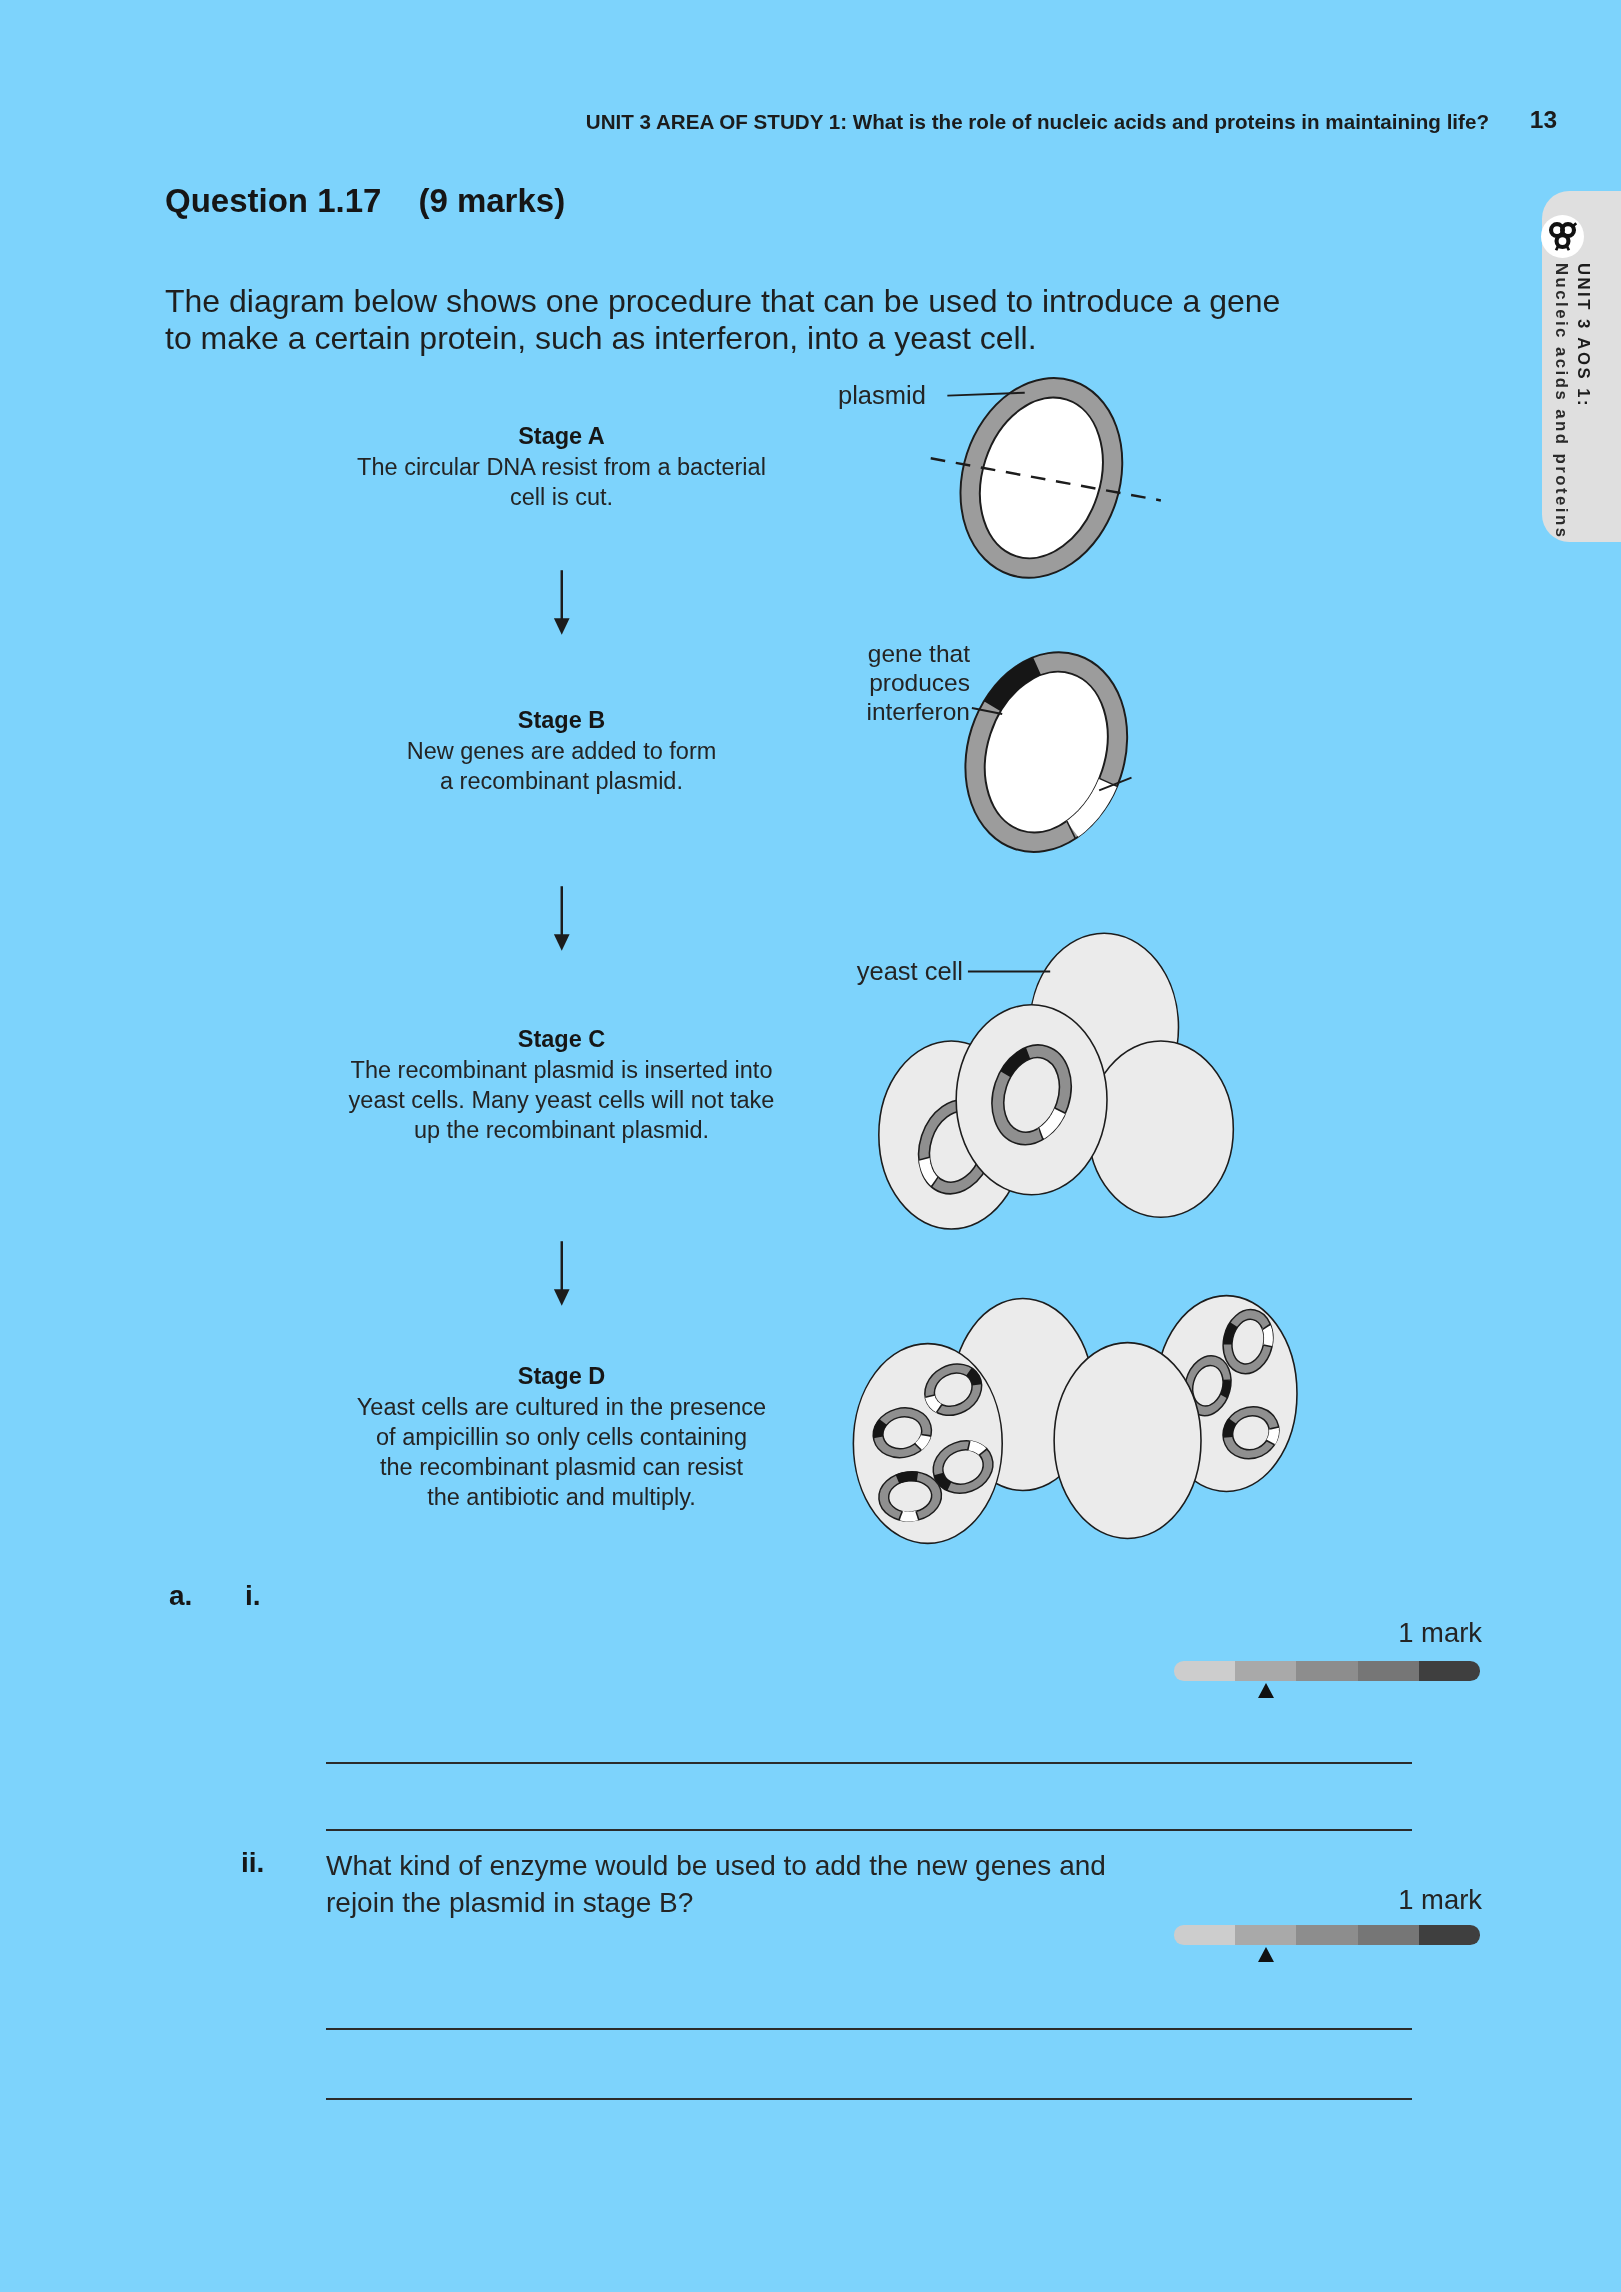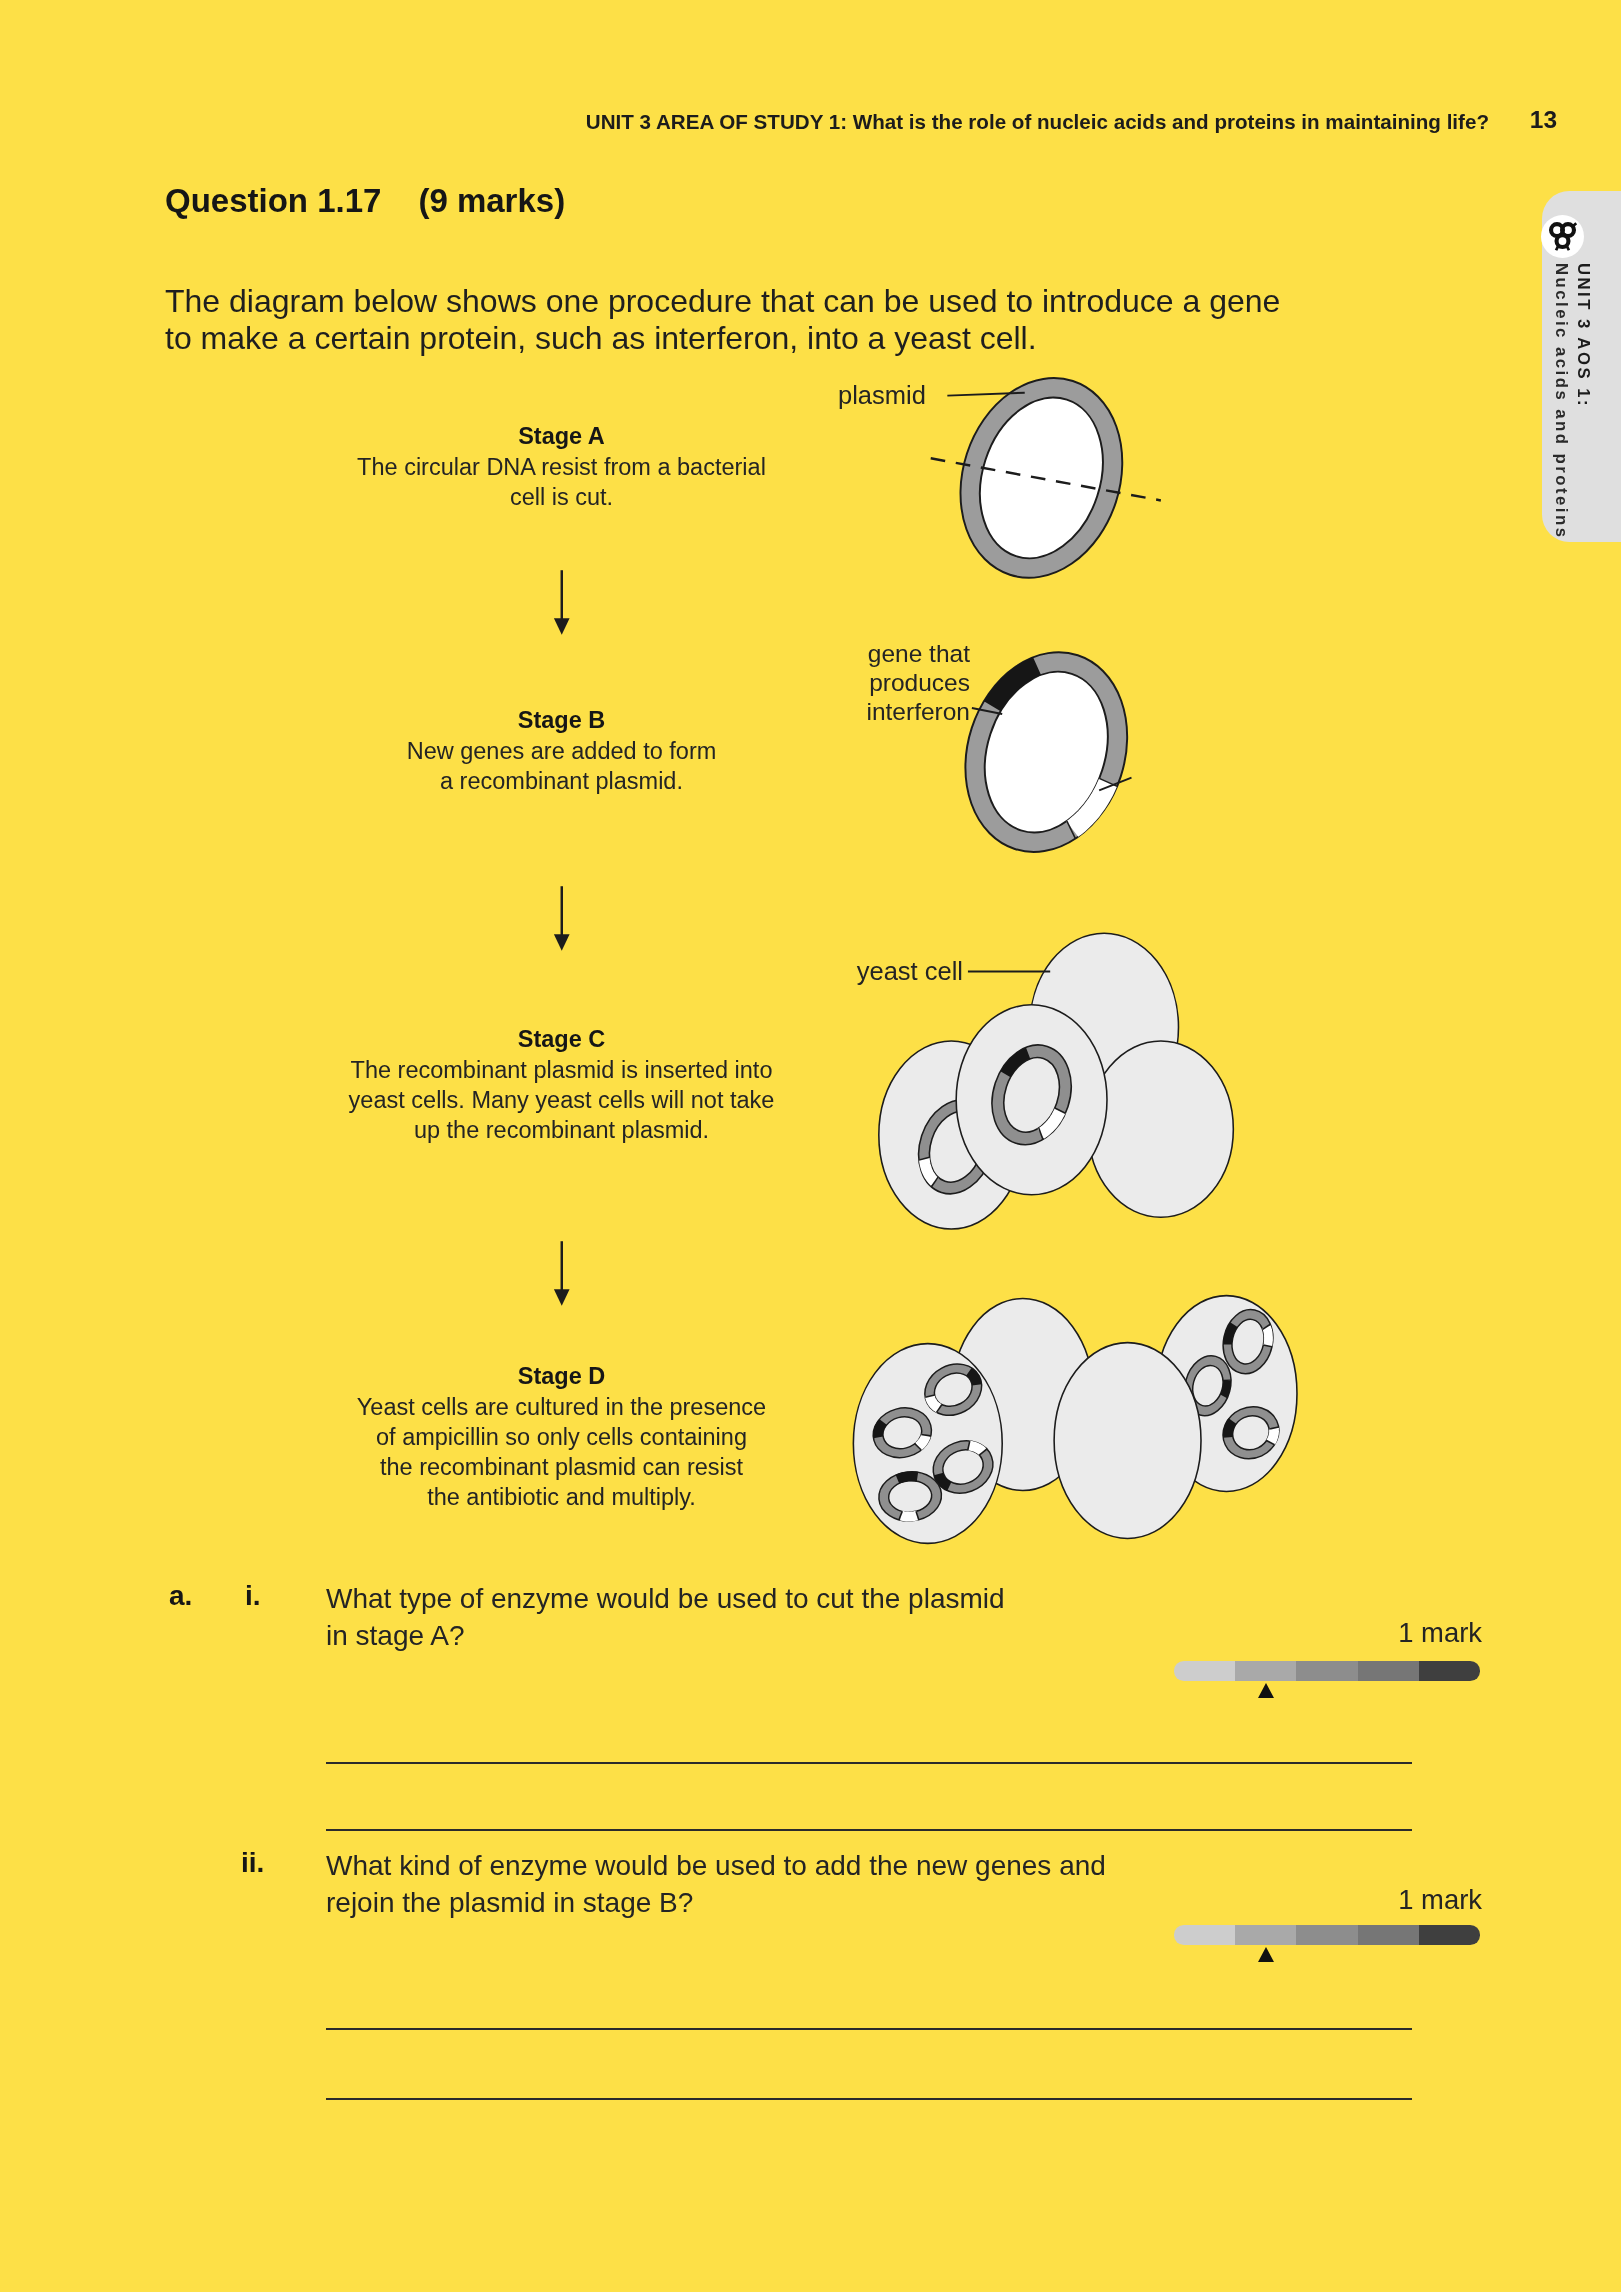--- a/index.html
+++ b/index.html
@@ -1,16 +1,16 @@
 <!DOCTYPE html>
 <html><head>
 <meta charset="utf-8">
 <style>
   html,body{margin:0;padding:0;background:#fff;}
-  .page{position:relative;width:1621px;height:2293px;background:#fde047;overflow:hidden;
+  .page{position:relative;width:1621px;height:2293px;background:#7dd3fc;overflow:hidden;
         font-family:"Liberation Sans",sans-serif;color:#1f1f1f;}
   .abs{position:absolute;}
   .pre{white-space:pre-line;}
   .header-title{left:372px;top:110px;width:1117px;text-align:right;font-size:20.6px;font-weight:bold;color:#1c1c1c;}
   .page-number{left:1514px;top:106px;width:59px;text-align:center;font-size:24.5px;font-weight:bold;color:#1c1c1c;}
   .q-title{left:165px;top:182px;font-size:33px;font-weight:bold;color:#161616;margin:0;}
   .q-title .marks{margin-left:37px;}
   .intro{left:165px;top:251px;width:1274px;font-size:32px;line-height:37px;}
   .stage{left:292px;width:539px;text-align:center;}
   .stage h3{margin:0;font-size:23.5px;line-height:29px;font-weight:bold;color:#161616;}
@@ -229,22 +229,20 @@
   </svg>
 
   <div class="abs dlabel lbl-plasmid">plasmid</div>
   <div class="abs dlabel lbl-interferon pre">gene that
 produces
 interferon</div>
   <div class="abs dlabel lbl-yeast">yeast cell</div>
 
   <div class="abs qlabel part-a">a.</div>
   <div class="abs qlabel item-i">i.</div>
-  <div class="abs qtext q1-text pre">What type of enzyme would be used to cut the plasmid
-in stage A?</div>
   <div class="abs mark1">1 mark</div>
   <div class="abs mark-bar bar1">
     <span style="background: rgb(205, 205, 205);"></span>
     <span style="background: rgb(169, 169, 169);"></span>
     <span style="background: rgb(141, 141, 141);"></span>
     <span style="background: rgb(118, 118, 118);"></span>
     <span style="background: rgb(63, 63, 63);"></span>
   </div>
   <div class="abs bar-marker marker1"></div>
   <div class="abs answer-line al1"></div>

